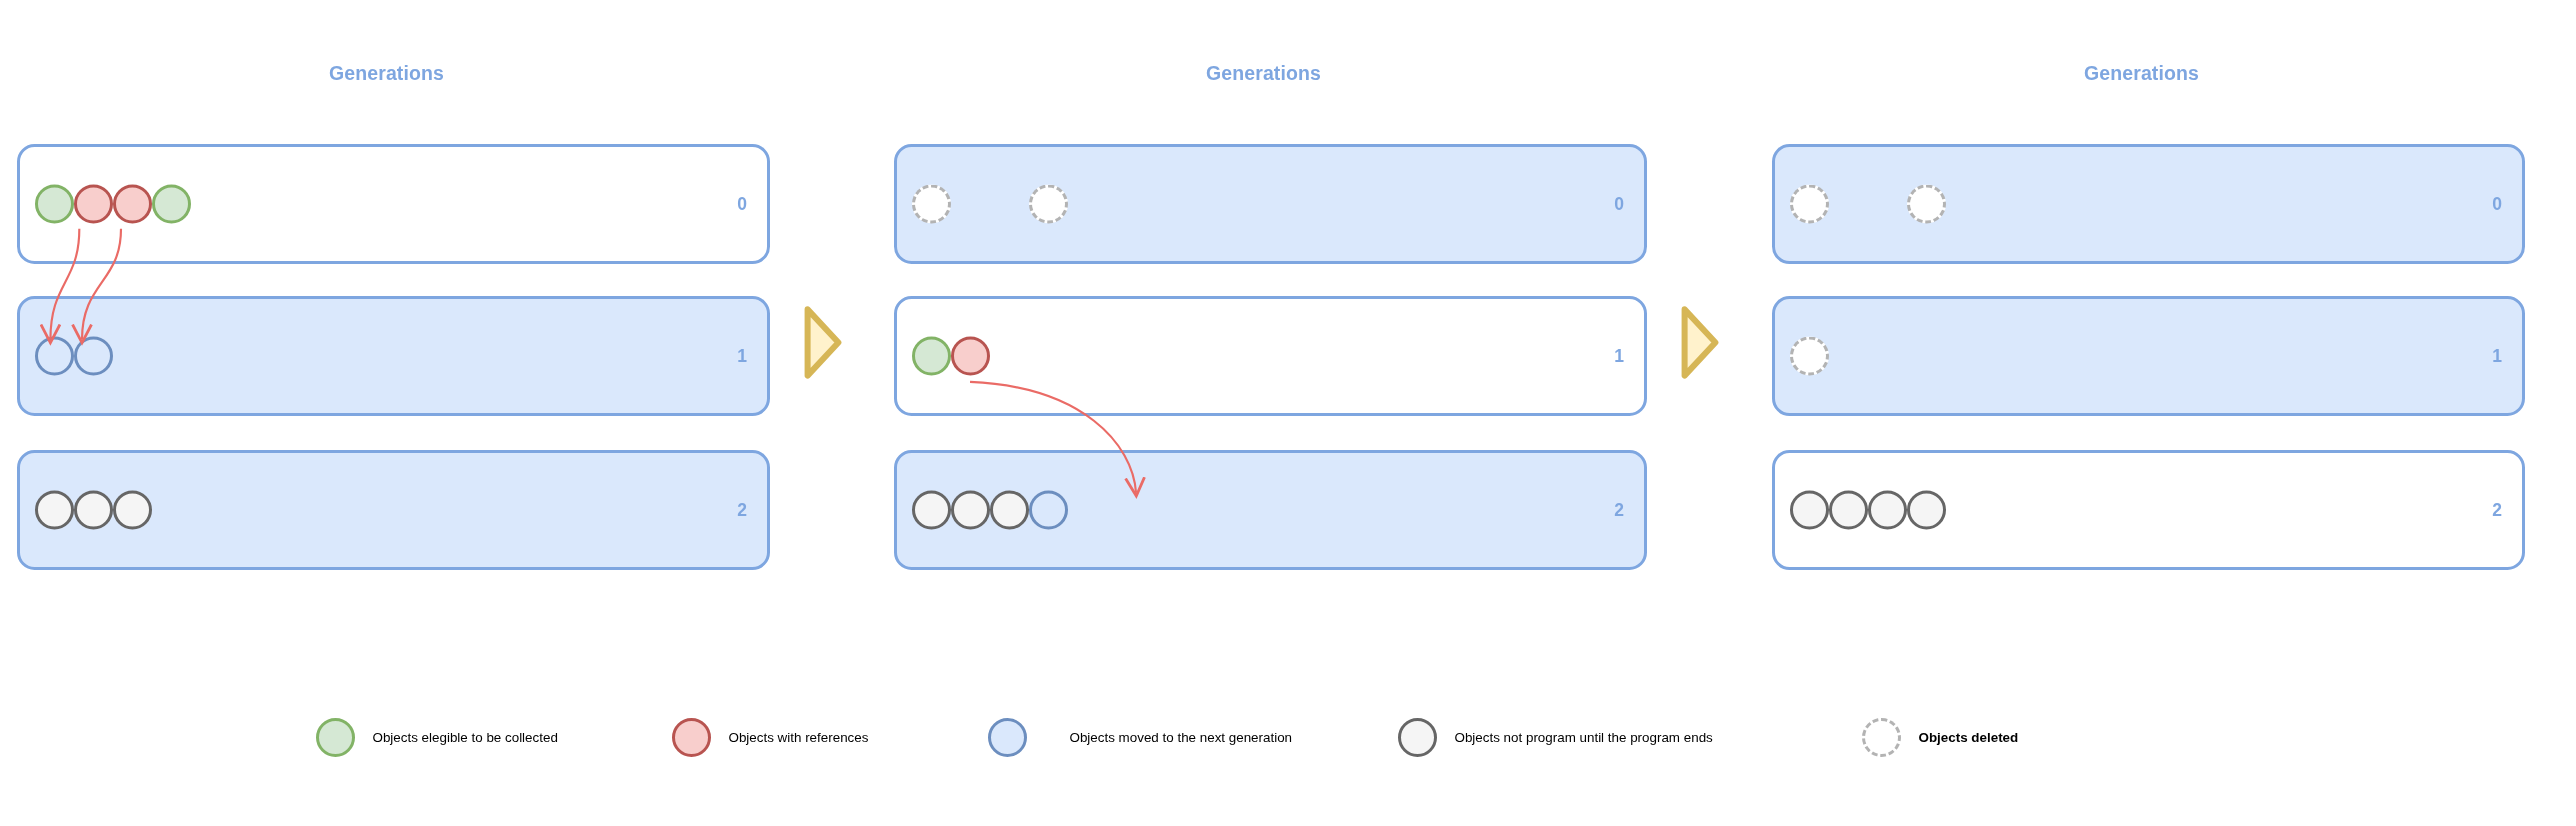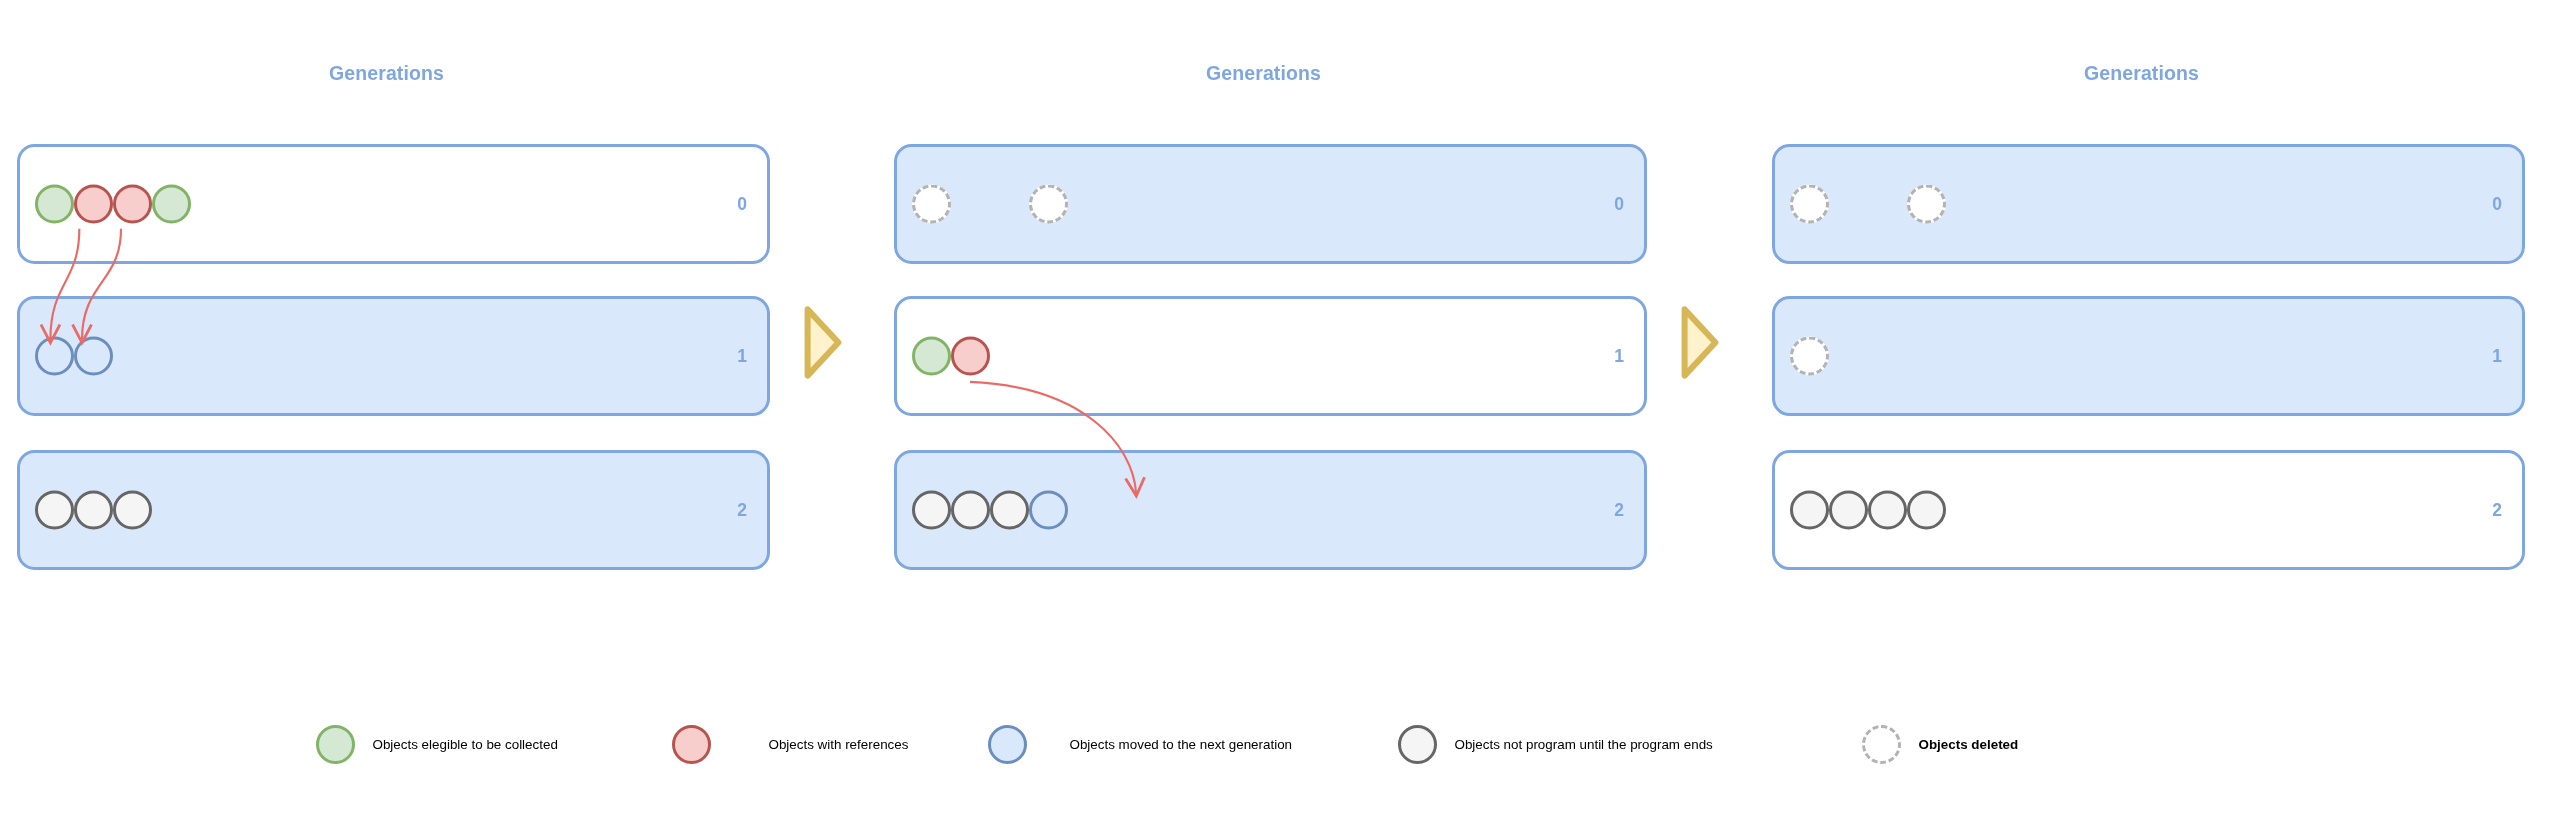--- a/index.html
+++ b/index.html
@@ -108,21 +108,21 @@
   
   .legend {
     position: absolute;
     left: 0;
     top: 713px;
     width: 2576px;
     height: 74px;
   }
   .legend-item {
     position: absolute;
-    top: 12px;
+    top: 5px;
     display: flex;
     align-items: center;
   }
   .legend-swatch {
     width: 39px;
     height: 39px;
     border-radius: 50%;
     box-sizing: border-box;
     flex: 0 0 auto;
   }
@@ -246,21 +246,21 @@
     <path d="M 118,340 C 118,420 75,420 75,505" fill="none" stroke="#EA6B66" stroke-width="3.2" marker-end="url(#redhead)"></path>
     <path d="M 180,340 C 180,420 122,420 122,505" fill="none" stroke="#EA6B66" stroke-width="3.2" marker-end="url(#redhead)"></path>
     <path d="M 1443,568 C 1610,575 1685,660 1690,733" fill="none" stroke="#EA6B66" stroke-width="3.2" marker-end="url(#redhead)"></path>
   </svg>
 
   <div class="legend" id="legend-host">
       <div class="legend-item" style="left: 316px;">
         <div class="legend-swatch green"></div>
         <div class="legend-label">Objects elegible to be collected</div>
       </div>
-      <div class="legend-item" style="left: 672px; gap: 40px;">
+      <div class="legend-item" style="left: 672px;">
         <div class="legend-swatch red"></div>
         <div class="legend-label">Objects with references</div>
       </div>
       <div class="legend-item" style="left: 988px; gap: 25px;">
         <div class="legend-swatch blue"></div>
         <div class="legend-label">Objects moved to the next generation</div>
       </div>
       <div class="legend-item" style="left: 1398px;">
         <div class="legend-swatch gray"></div>
         <div class="legend-label">Objects not program until the program ends</div>

